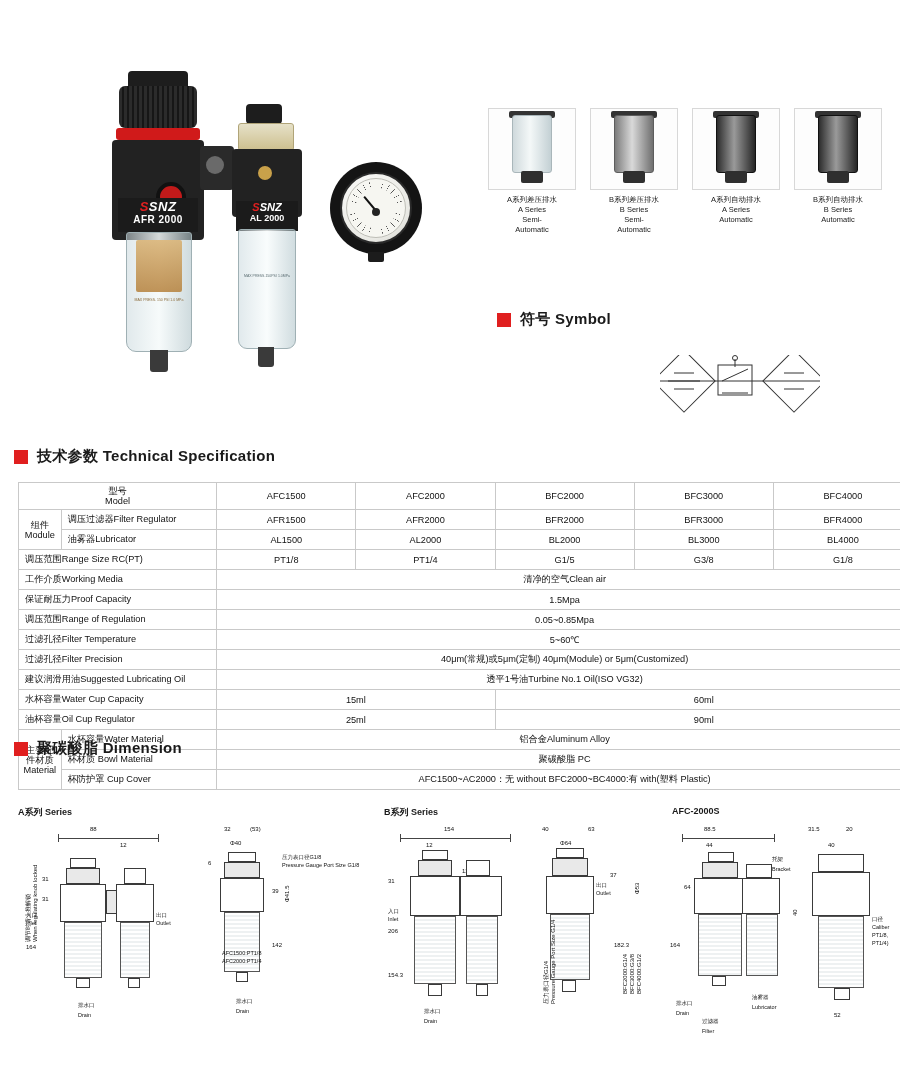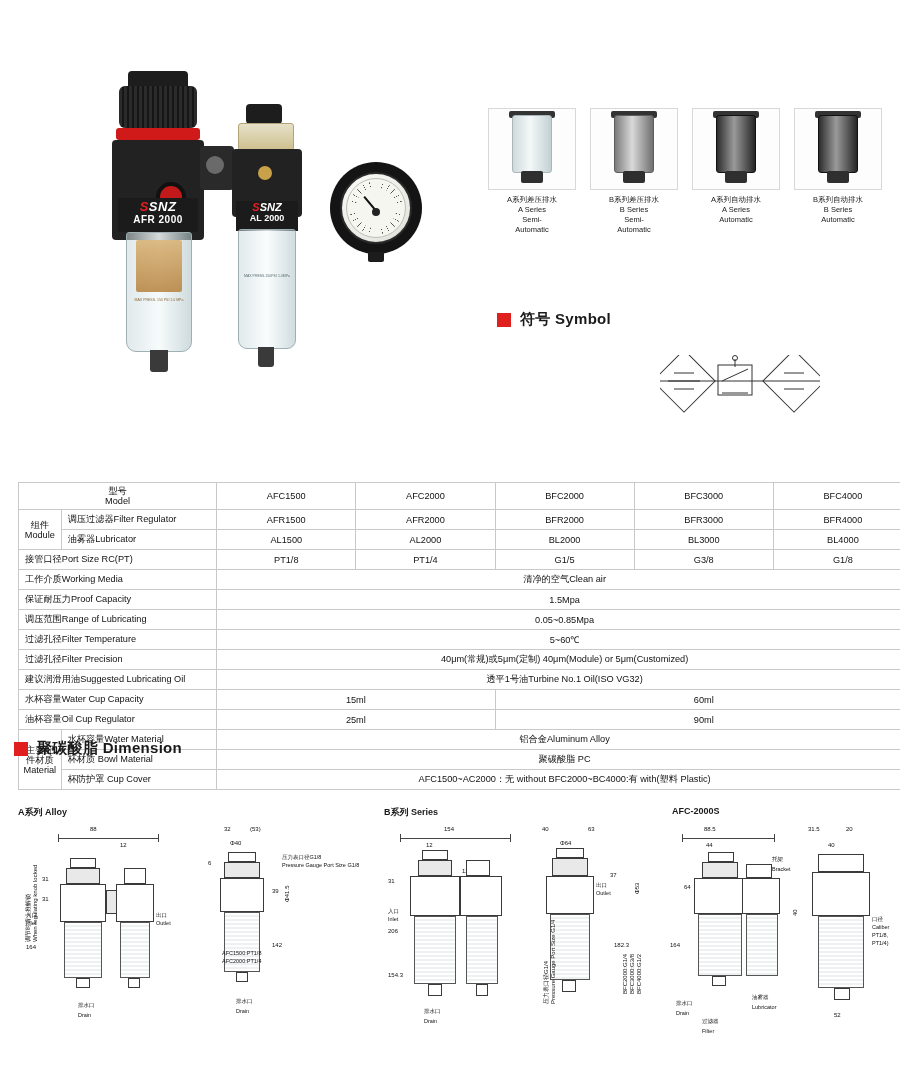--- a/index.html
+++ b/index.html
@@ -224,20 +224,24 @@
         <path d="M14 18 L34 18 M14 34 L34 34"></path>
         <path d="M8 26 L40 26"></path>
         <path d="M62 26 L88 14 M62 38 L88 38"></path>
         <path d="M75 4 L75 12"></path>
         <circle cx="75" cy="3" r="2.5"></circle>
         <path d="M124 18 L144 18 M124 34 L144 34"></path>
       </g>
     </svg>
   </div>
 
+  <div class="sec-head tech-head">
+    <div class="sec-sq"></div>
+    <div class="sec-txt">技术参数 Technical Specification</div>
+  </div>
 
   <table class="spec">
     <tbody>
         <tr class="head">
       <td colspan="2" style="width:80px;">
         <div class="two-line">
           <div>型号</div>
           <div>Model</div>
         </div>
       </td>
@@ -265,38 +269,38 @@
     <tr>
       <td class="lbl">油雾器Lubricator</td>
       <td>AL1500</td>
       <td>AL2000</td>
       <td>BL2000</td>
       <td>BL3000</td>
       <td>BL4000</td>
     </tr>
 
     <tr>
-      <td class="lbl" colspan="2">接管口径Port Size RC(PT)</td>
+      <td class="lbl" colspan="2">调压范围Range Size RC(PT)</td>
       <td>PT1/8</td>
       <td>PT1/4</td>
       <td>G1/5</td>
       <td>G3/8</td>
       <td>G1/8</td>
     </tr>
 
     <tr>
       <td class="lbl" colspan="2">工作介质Working Media</td>
       <td colspan="5">清净的空气Clean air</td>
     </tr>
     <tr>
       <td class="lbl" colspan="2">保证耐压力Proof Capacity</td>
       <td colspan="5">1.5Mpa</td>
     </tr>
     <tr>
-      <td class="lbl" colspan="2">调压范围Range of Lubricating</td>
+      <td class="lbl" colspan="2">调压范围Range of Regulation</td>
       <td colspan="5">0.05~0.85Mpa</td>
     </tr>
     <tr>
       <td class="lbl" colspan="2">过滤孔径Filter Temperature</td>
       <td colspan="5">5~60℃</td>
     </tr>
     <tr>
       <td class="lbl" colspan="2">过滤孔径Filter Precision</td>
       <td colspan="5">40μm(常规)或5μm(定制)  40μm(Module) or 5μm(Customized)</td>
     </tr>
@@ -337,21 +341,21 @@
   </tbody>
     </table>
 
   <div class="sec-head dim-head">
     <div class="sec-sq"></div>
     <div class="sec-txt">聚碳酸脂 Dimension</div>
   </div>
 
   <div class="dim-area">
 
-    <div class="dim-label" style="left:18px; top:18px;">A系列 Alloy</div>
+    <div class="dim-label" style="left:18px; top:18px;">A系列 Series</div>
 
     <div class="dwg" style="left:20px; top:36px; width:230px; height:240px;">
       <div class="tiny" style="left:70px; top:2px;">88</div>
       <div class="hline" style="left:38px; top:14px; width:100px;"></div>
       <div class="vline" style="left:38px; top:10px; height:8px;"></div>
       <div class="vline" style="left:138px; top:10px; height:8px;"></div>
 
       <div class="tiny" style="left:100px; top:18px;">12</div>
       <div class="tiny" style="left:22px; top:52px;">31</div>
       <div class="tiny" style="left:22px; top:72px;">31</div>

